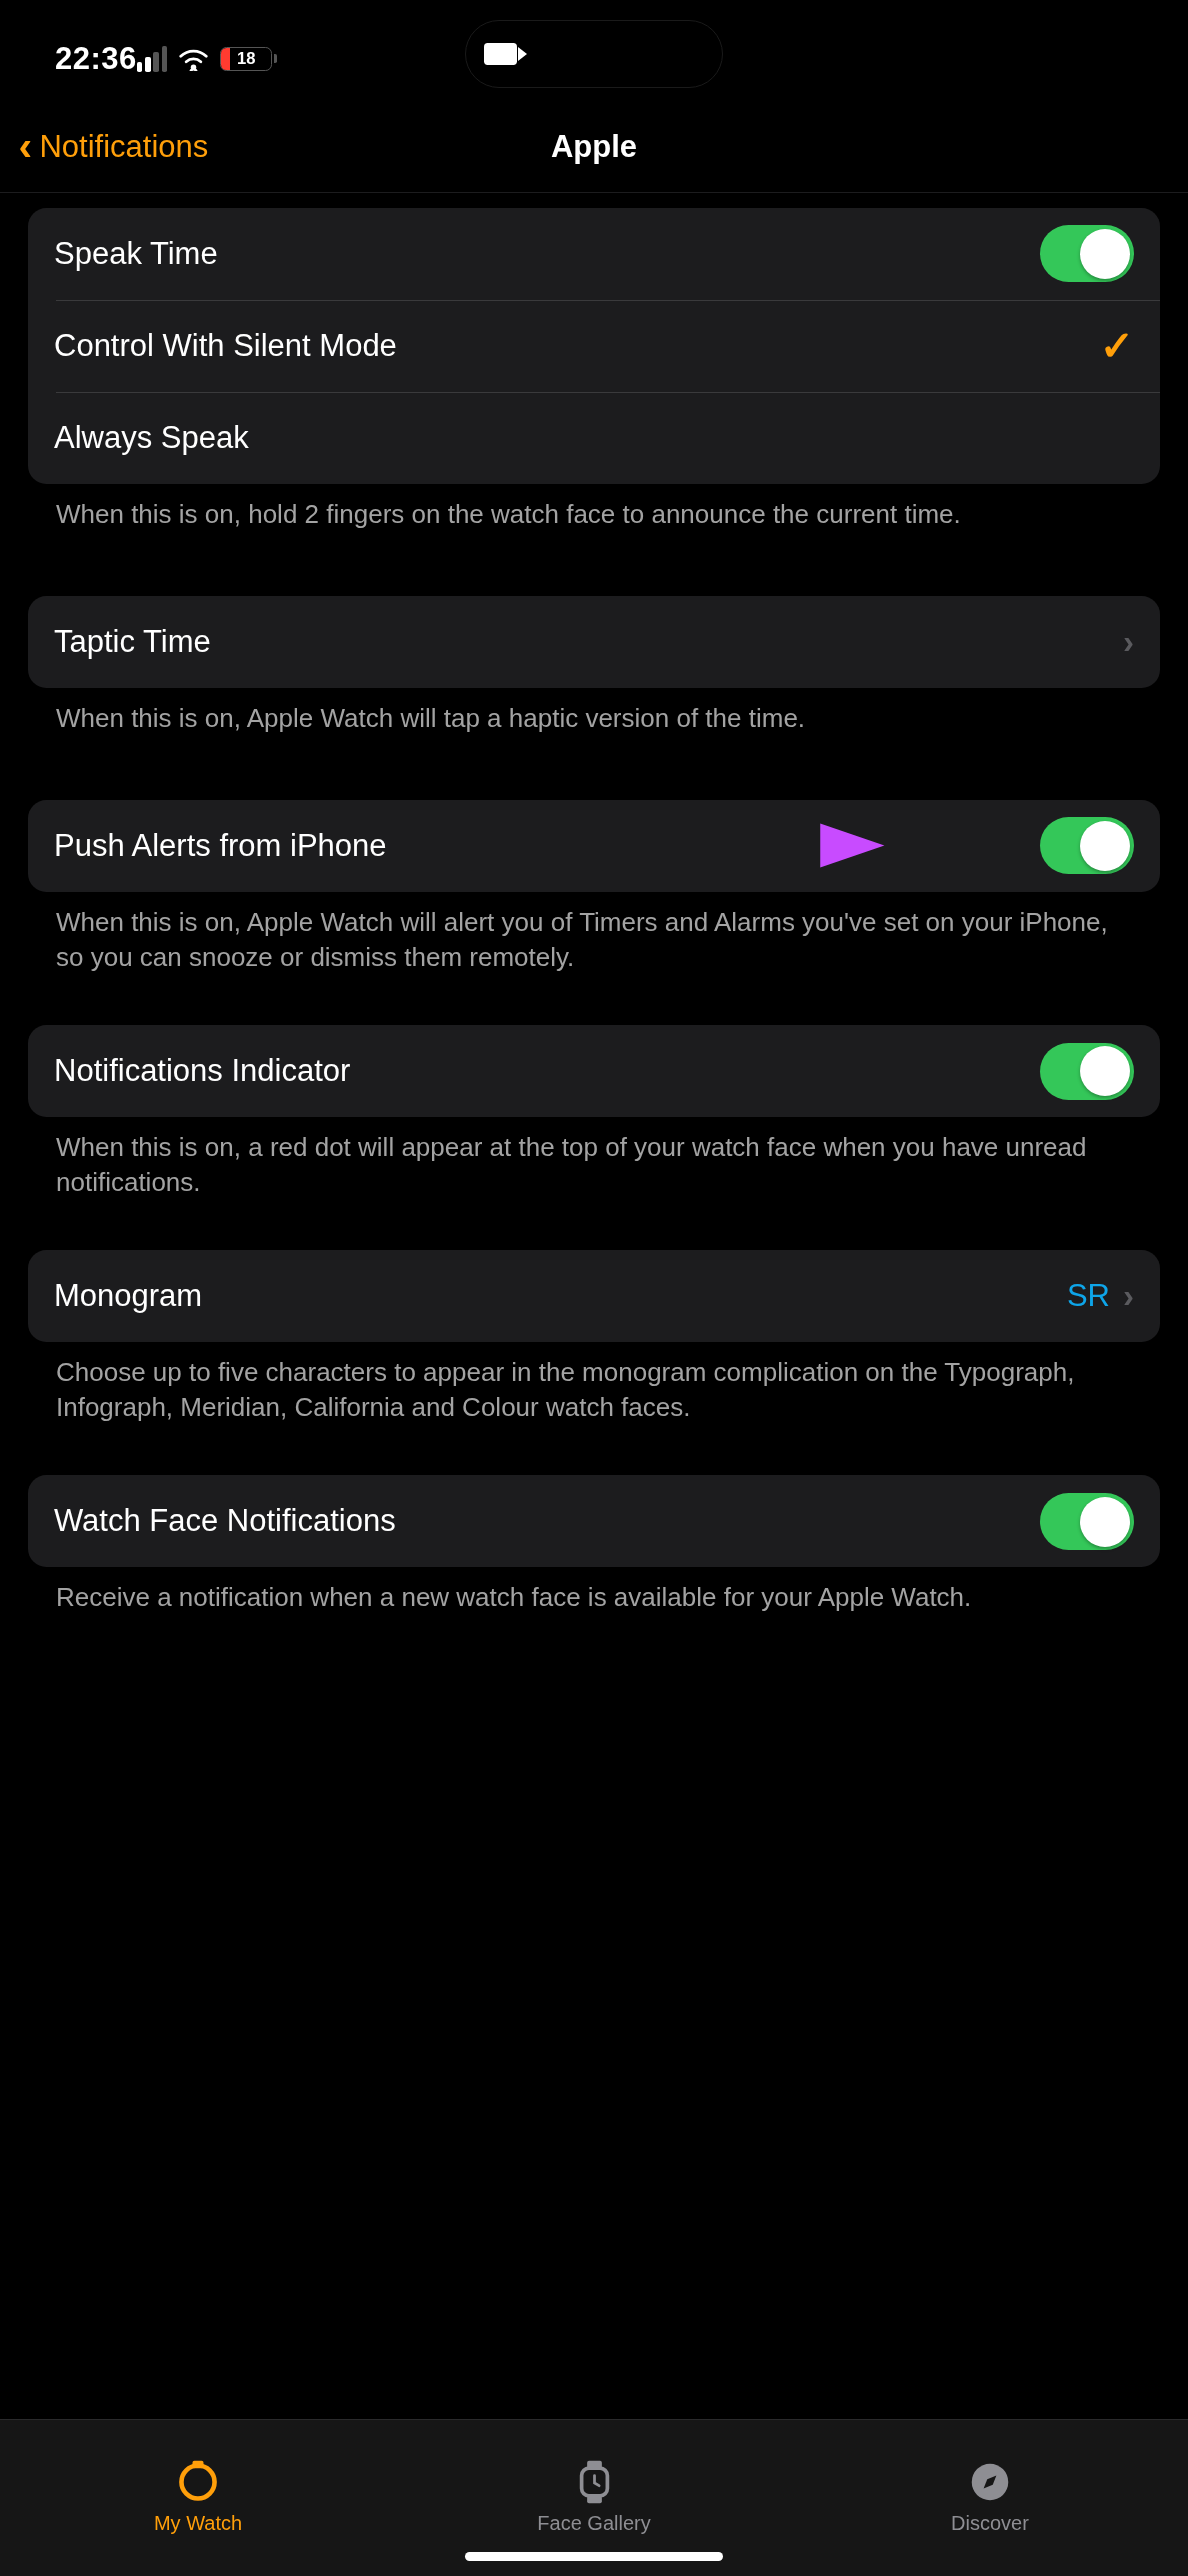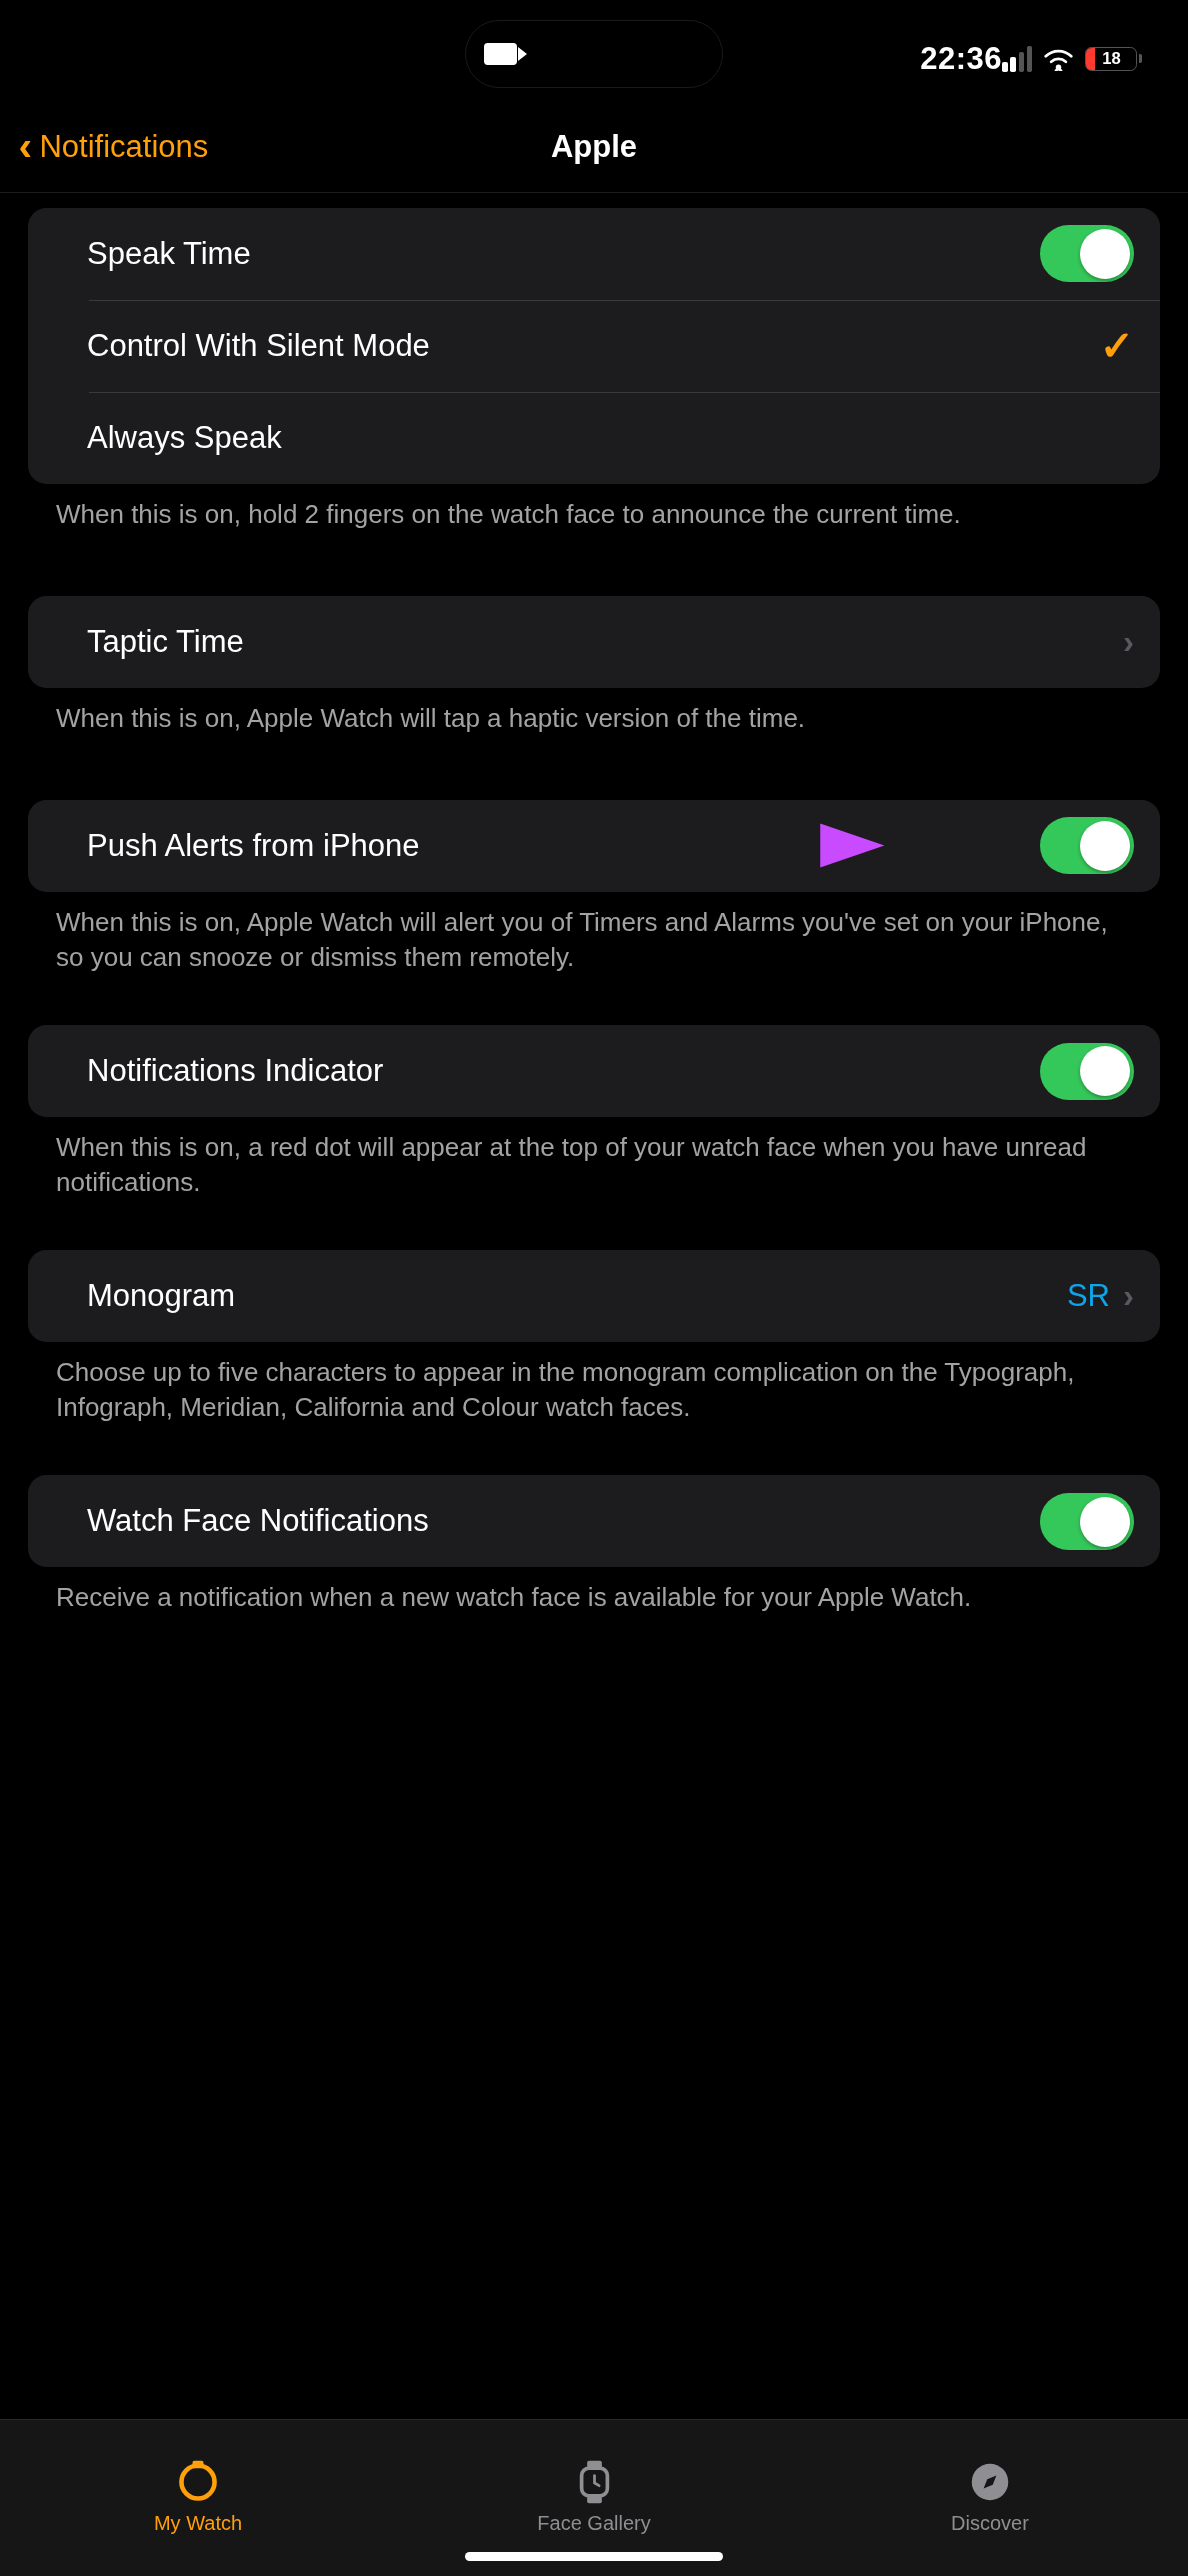--- a/index.html
+++ b/index.html
@@ -10,21 +10,21 @@
     color: #fff;
     overflow: hidden;
     position: relative;
   }
 
   
   .status-bar {
     height: 101px;
     display: flex;
     align-items: center;
-    justify-content: flex-end;
+    justify-content: flex-start;
     padding: 16px 46px 0 55px;
     position: relative;
   }
   .status-time {
     font-size: 31px;
     font-weight: 600;
     letter-spacing: 0.5px;
   }
   .dynamic-island {
     position: absolute;
@@ -154,21 +154,20 @@
     font-size: 26px;
     line-height: 1.35;
     padding: 13px 28px 0 28px;
   }
   .row {
     min-height: 92px;
     display:flex;
     align-items:center;
     padding: 0 26px;
     position:relative;
-    margin-left:33px;
   }
   .row + .row::before {
     content:"";
     position:absolute;
     left:28px; right:0; top:0;
     height:0.9px;
     background:#3a3a3c;
   }
   .row-label {
     font-size: 31px;

